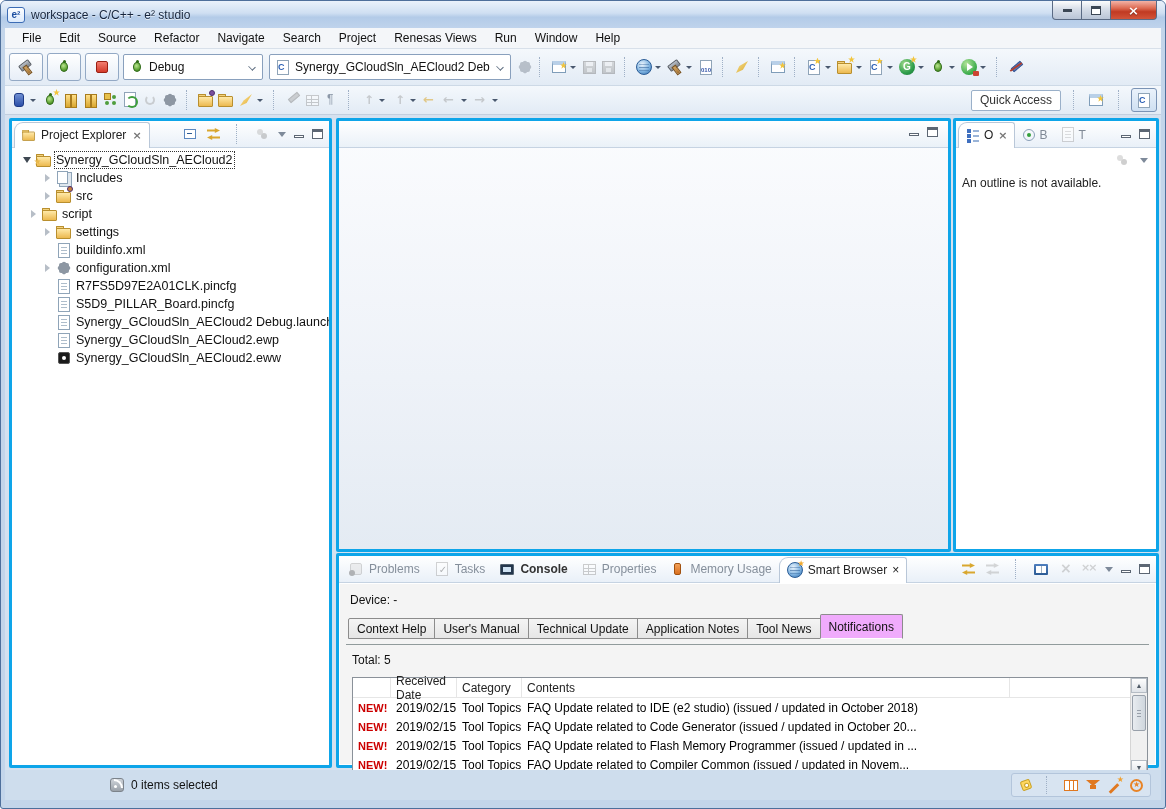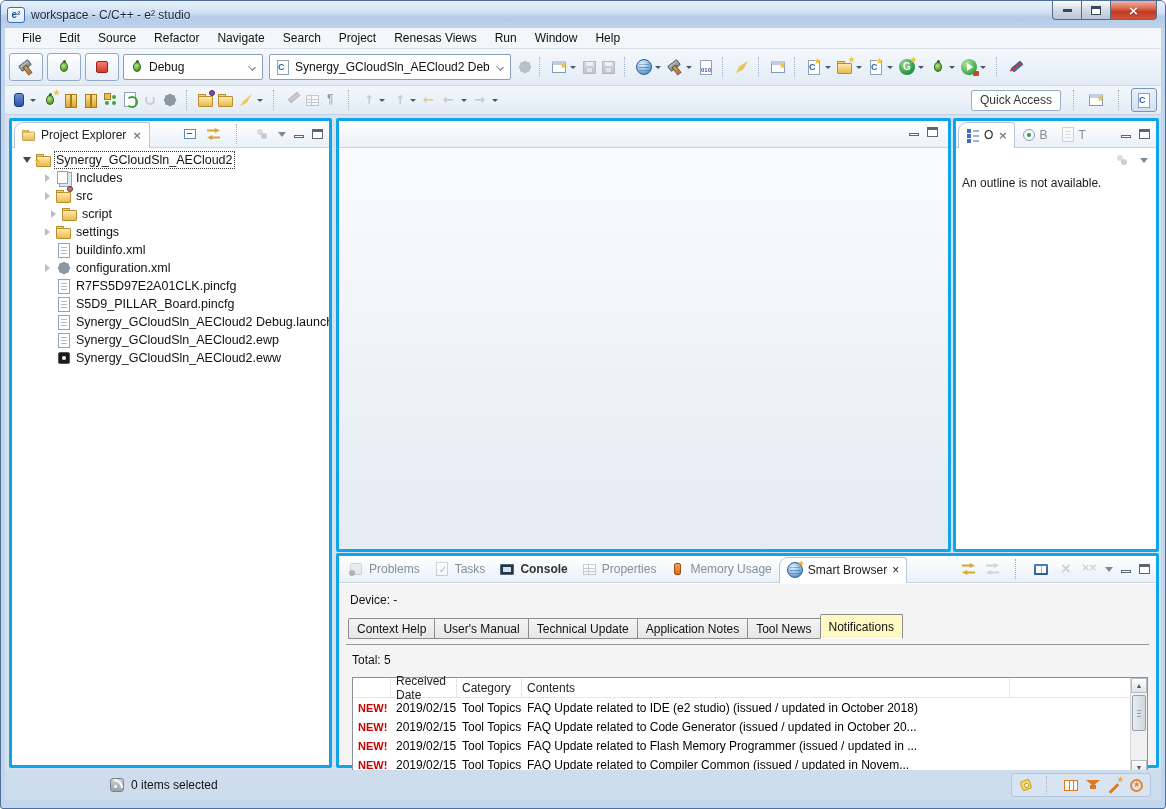--- a/index.html
+++ b/index.html
@@ -169,21 +169,21 @@
   .o-msg{font-size:12px;color:#222;padding:4px 6px;}
   
   .btab{display:flex;align-items:center;gap:5px;font-size:12px;color:#858f9b;padding:0 7px;height:26px;}
   .btab.active{border:1px solid #b9c7d8;border-bottom:none;border-radius:9px 3px 0 0;background:#fff;color:#222;margin-top:1px;}
   .btab.bold{font-weight:bold;color:#333;}
   .bp-content{position:absolute;left:1px;right:1px;top:28px;bottom:1px;background:#f4f4f4;}
   .device{font-size:12px;color:#111;padding:9px 0 0 10px;}
   .subtabs{display:flex;align-items:flex-end;padding-left:8px;margin-top:7px;height:25px;}
   .stab{font-size:12px;color:#111;background:linear-gradient(#f4f4f4,#e6e6e6);border:1px solid #8c8c8c;padding:3px 8px 3px;margin-right:-1px;height:21px;}
   .stab.first{border-radius:2px 0 0 0;}
-  .stab.active{background:#fef9c3;height:25px;padding-top:5px;border-bottom:1px solid #fff;position:relative;z-index:2;border-radius:2px 2px 0 0;}
+  .stab.active{background:#f0abfc;height:25px;padding-top:5px;border-bottom:1px solid #fff;position:relative;z-index:2;border-radius:2px 2px 0 0;}
   .stab-pane{position:absolute;left:6px;right:6px;top:60px;bottom:4px;border-top:1px solid #919b9c;background:#f4f4f4;}
   .total{font-size:12px;color:#111;padding:8px 0 6px 6px;}
   .ntable{position:absolute;left:6px;top:32px;width:796px;height:99px;background:#fff;border:1px solid #8a9199;}
   .nhead{display:flex;height:20px;border-bottom:1px solid #e6e6e6;font-size:12px;color:#222;}
   .nhead .nc{border-right:1px solid #e6e6e6;display:flex;align-items:center;padding:0 5px;}
   .nrow{display:flex;height:19px;font-size:12px;color:#000;align-items:center;}
   .nrow .nc{padding:0 5px;overflow:hidden;white-space:nowrap;}
   .c0{width:38px;flex:none;}
   .c1{width:66px;flex:none;}
   .c2{width:65px;flex:none;}
@@ -457,21 +457,21 @@
         </div>
         <div class="trow" style="padding-left:30px">
           <span class="arr">
               <span class="arr-col"></span>
             </span>
           <span class="i i-folder">
               <span class="ov dotp" style="background:#c77f3c"></span>
             </span>
           <span class="tlabel">src</span>
         </div>
-        <div class="trow" style="padding-left:36px">
+        <div class="trow" style="padding-left:16px">
           <span class="arr">
               <span class="arr-col"></span>
             </span>
           <span class="i i-folder"></span>
           <span class="tlabel">script</span>
         </div>
         <div class="trow" style="padding-left:30px">
           <span class="arr">
               <span class="arr-col"></span>
             </span>

